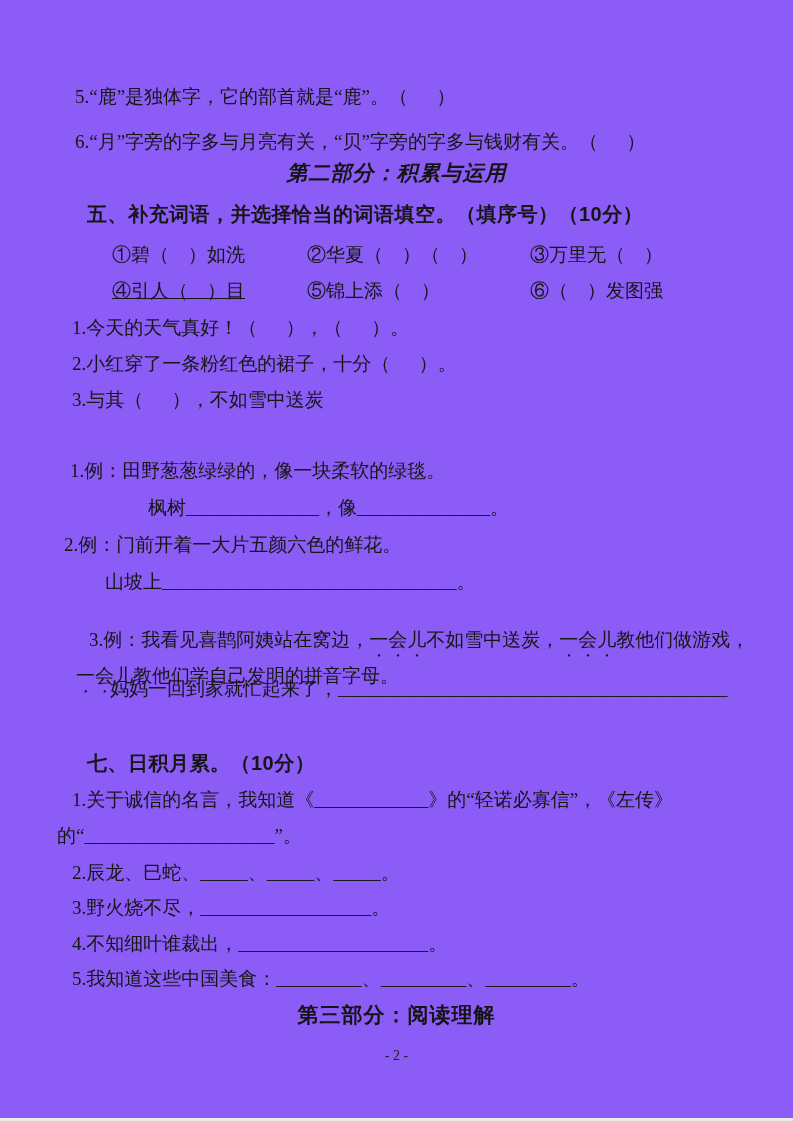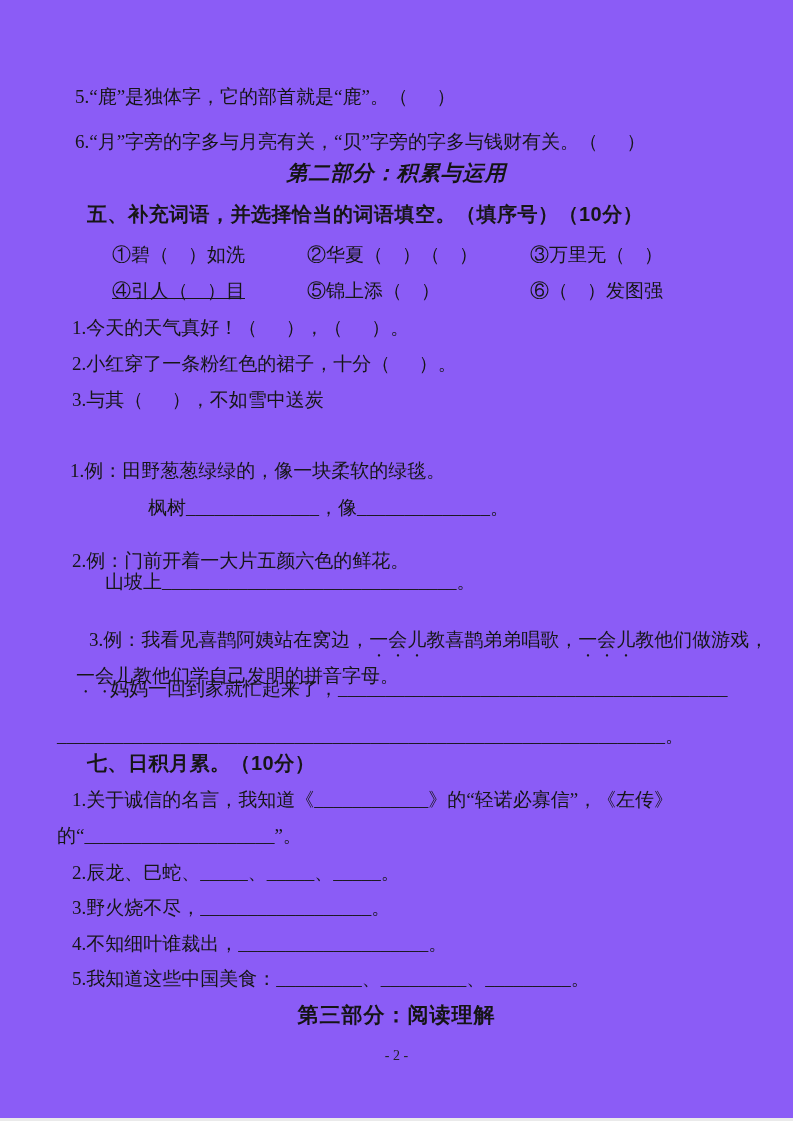--- a/index.html
+++ b/index.html
@@ -84,32 +84,31 @@
   <div class="line kai" style="top:279px; left:530px;">⑥（    ）发图强</div>
 
   <div class="line" style="top:316px; left:72px;text-align:right;">1.今天的天气真好！（      ），（      ）。</div>
   <div class="line" style="top:352px; left:72px;">2.小红穿了一条粉红色的裙子，十分（      ）。</div>
   <div class="line" style="top:388px; left:72px;">3.与其（      ），不如雪中送炭</div>
 
 
   <div class="line kai" style="top:459px; left:70px;">1.例：田野葱葱绿绿的，像一块柔软的绿毯。</div>
   <div class="line kai" style="top:496px; left:111px;margin-left:37px;">枫树______________，像______________。</div>
 
-  <div class="line kai" style="top:533px; left:72px;margin-top:16px;">2.例：门前开着一大片五颜六色的鲜花。</div>
+  <div class="line kai" style="top:533px; left:64px;">2.例：门前开着一大片五颜六色的鲜花。</div>
   <div class="line kai" style="top:570px; left:105px;">山坡上_______________________________。</div>
 
   <div class="line kai" style="top:604px; left:70px;">
-    <span>3.例：我看见喜鹊阿姨站在窝边，</span><span class="emph">一会儿</span><span>教喜鹊弟弟唱歌，</span><span class="emph">一会儿</span><span>教他们做游戏，</span>
+    <span>3.例：我看见喜鹊阿姨站在窝边，</span><span class="emph">一会儿</span><span>不如雪中送炭，</span><span class="emph">一会儿</span><span>教他们做游戏，</span>
   </div>
   <div class="line" style="top:677px; left:110px;">妈妈一回到家就忙起来了，_________________________________________</div>
 
   <div class="line kai" style="top:640px; left:57px;">
     <span class="emph">一会儿</span><span>教他们学自己发明的拼音字母。</span>
   </div>
-  <div class="line" style="top:724px; left:57px;">________________________________________________________________。</div>
 
   <div class="line sec-title" style="top:751px; left:57px;">七、日积月累。（10分）</div>
 
   <div class="line" style="top:788px; left:72px;">1.关于诚信的名言，我知道《____________》的“轻诺必寡信”，《左传》</div>
   <div class="line" style="top:824px; left:57px;">的“____________________”。</div>
   <div class="line" style="top:861px; left:72px;">2.辰龙、巳蛇、_____、_____、_____。</div>
   <div class="line" style="top:896px; left:72px;">3.野火烧不尽，__________________。</div>
   <div class="line" style="top:932px; left:72px;">4.不知细叶谁裁出，____________________。</div>
   <div class="line" style="top:967px; left:72px;">5.我知道这些中国美食：_________、_________、_________。</div>
 

